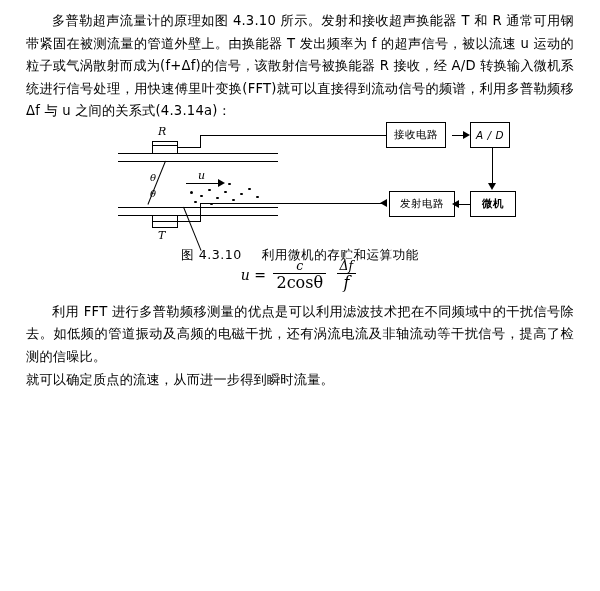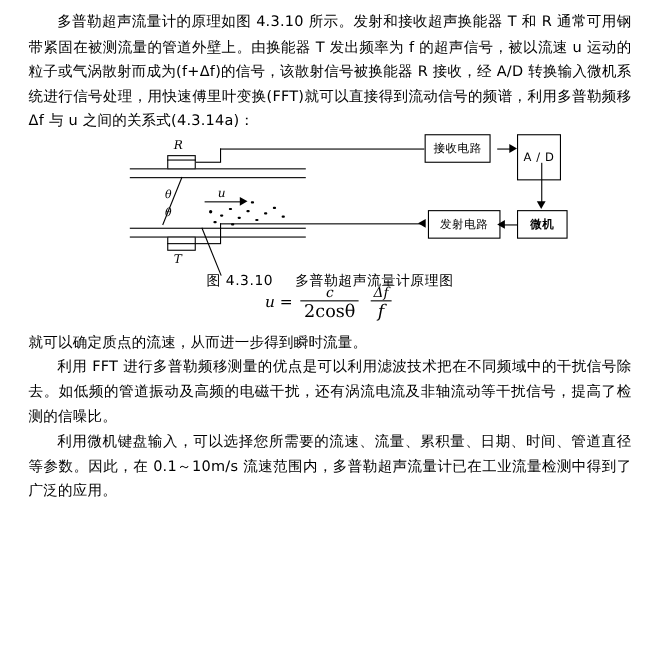--- a/index.html
+++ b/index.html
@@ -159,53 +159,52 @@
       <div class="line" style="left:88px; top:16px; width:22px; height:1.2px;"></div>
       <div class="line" style="left:110px; top:4px; width:1.2px; height:13px;"></div>
       <div class="line" style="left:110px; top:4px; width:186px; height:1.2px;"></div>
 
       <div class="line" style="left:88px; top:90px; width:22px; height:1.2px;"></div>
       <div class="line" style="left:110px; top:72px; width:1.2px; height:19px;"></div>
       <div class="line" style="left:110px; top:72px; width:186px; height:1.2px;"></div>
 
       <div class="box" style="left:296px; top:-9px; width:60px; height:26px;">接收电路</div>
 
-      <div class="box" style="left:380px; top:-9px; width:40px; height:42px;">A / D</div>
+      <div class="box" style="left:380px; top:-9px; width:40px; height:26px;font-style:italic;">A / D</div>
 
       <div class="line" style="left:362px; top:4px; width:12px; height:1.2px;"></div>
       <div style="position:absolute; left:373px; top:0.5px; width:0; height:0; border-left:7px solid #000; border-top:4px solid transparent; border-bottom:4px solid transparent;"></div>
 
       <div class="box" style="left:299px; top:60px; width:66px; height:26px;">发射电路</div>
 
       <div class="box" style="left:380px; top:60px; width:46px; height:26px;font-weight:bold;">微机</div>
 
       <div class="line" style="left:402px; top:17px; width:1.2px; height:36px;"></div>
       <div style="position:absolute; left:398px; top:52px; width:0; height:0; border-top:7px solid #000; border-left:4px solid transparent; border-right:4px solid transparent;"></div>
 
       <div class="line" style="left:364px; top:73px; width:16px; height:1.2px;"></div>
       <div style="position:absolute; left:362px; top:69px; width:0; height:0; border-right:7px solid #000; border-top:4px solid transparent; border-bottom:4px solid transparent;"></div>
 
       <div style="position:absolute; left:290px; top:68px; width:0; height:0; border-right:7px solid #000; border-top:4px solid transparent; border-bottom:4px solid transparent;"></div>
     </div>
 
     <div class="fig-caption">
-      <span class="cap-num">图 4.3.10</span><span>多普勒超声流量计原理图</span>
+      <span class="cap-num">图 4.3.10</span><span>利用微机的存贮和运算功能</span>
     </div>
   </div>
 
   <div class="formula">
     <span class="eq-var">u</span>
     <span>=</span>
     <span class="frac">
       <span class="num eq-var">c</span>
       <span class="den">2cosθ</span>
     </span>
     <span class="frac">
       <span class="num eq-var">Δf</span>
       <span class="den eq-var">f</span>
     </span>
   </div>
 
+  <p class="body-text indent">利用 FFT 进行多普勒频移测量的优点是可以利用滤波技术把在不同频域中的干扰信号除去。如低频的管道振动及高频的电磁干扰，还有涡流电流及非轴流动等干扰信号，提高了检测的信噪比。</p>
   <p class="body-text">就可以确定质点的流速，从而进一步得到瞬时流量。</p>
-  <p class="body-text indent">利用 FFT 进行多普勒频移测量的优点是可以利用滤波技术把在不同频域中的干扰信号除去。如低频的管道振动及高频的电磁干扰，还有涡流电流及非轴流动等干扰信号，提高了检测的信噪比。</p>
-  <p class="body-text indent">利用微机键盘输入，可以选择您所需要的流速、流量、累积量、日期、时间、管道直径等参数。因此，在 0.1～10m/s 流速范围内，多普勒超声流量计已在工业流量检测中得到了广泛的应用。</p>
 
 </div>
 
 </body></html>

